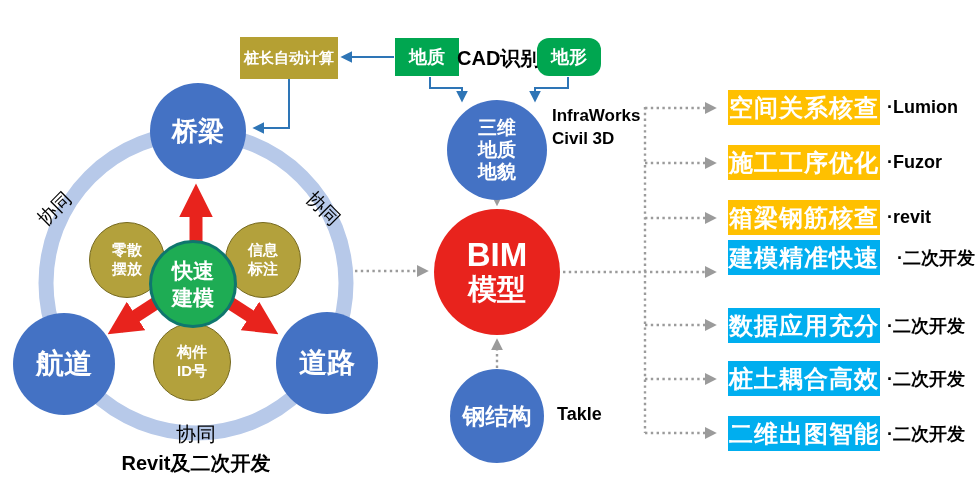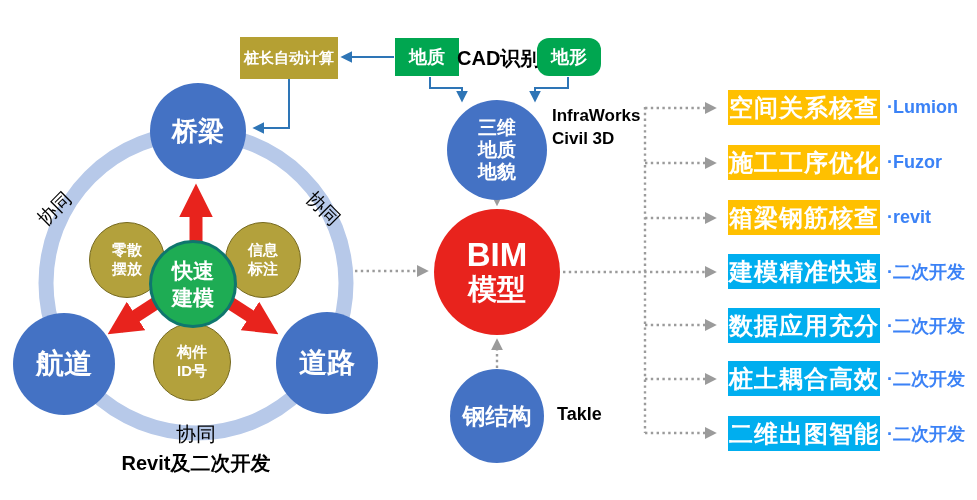--- a/index.html
+++ b/index.html
@@ -27,21 +27,21 @@
   .bold{font-weight:bold;}
   .rot-left{transform:rotate(-45deg);}
   .rot-right{transform:rotate(45deg);}
   .out-row{position:absolute;z-index:2;left:728px;height:35px;display:flex;align-items:center;}
   .out-box{
     width:152px;height:35px;border-radius:0;display:flex;align-items:center;justify-content:center;
     color:#fff;font-weight:bold;font-size:24px;letter-spacing:1px;flex:none;
   }
   .out-yellow{background:#FFC000;}
   .out-blue{background:#00AEEF;}
-  .out-tool{margin-left:7px;font-weight:bold;font-size:18px;color:#3b82f6;white-space:nowrap;}
+  .out-tool{margin-left:7px;font-weight:bold;font-size:18px;color:#000000;white-space:nowrap;}
 </style>
 </head>
 <body>
 
 <div id="scene">
 
   <svg id="connector-layer" viewBox="0 0 977 500" xmlns="http://www.w3.org/2000/svg">
     <defs>
       <marker id="redarrow" viewBox="0 0 10 10" refX="6" refY="5" markerWidth="2.6" markerHeight="2.6" orient="auto" markerUnits="strokeWidth">
           <path d="M0,0 L10,5 L0,10 Z" fill="#E8231D"></path>
@@ -154,21 +154,21 @@
     <div class="out-tool">·Lumion</div>
   </div>
   <div class="out-row" style="top:145px;">
     <div class="out-box out-yellow">施工工序优化</div>
     <div class="out-tool">·Fuzor</div>
   </div>
   <div class="out-row" style="top:200px;">
     <div class="out-box out-yellow">箱梁钢筋核查</div>
     <div class="out-tool">·revit</div>
   </div>
-  <div class="out-row" style="top:254px;">
+  <div class="out-row" style="top:240px;gap:10px;">
     <div class="out-box out-blue">建模精准快速</div>
     <div class="out-tool">·二次开发</div>
   </div>
   <div class="out-row" style="top:308px;">
     <div class="out-box out-blue">数据应用充分</div>
     <div class="out-tool">·二次开发</div>
   </div>
   <div class="out-row" style="top:361px;">
     <div class="out-box out-blue">桩土耦合高效</div>
     <div class="out-tool">·二次开发</div>

